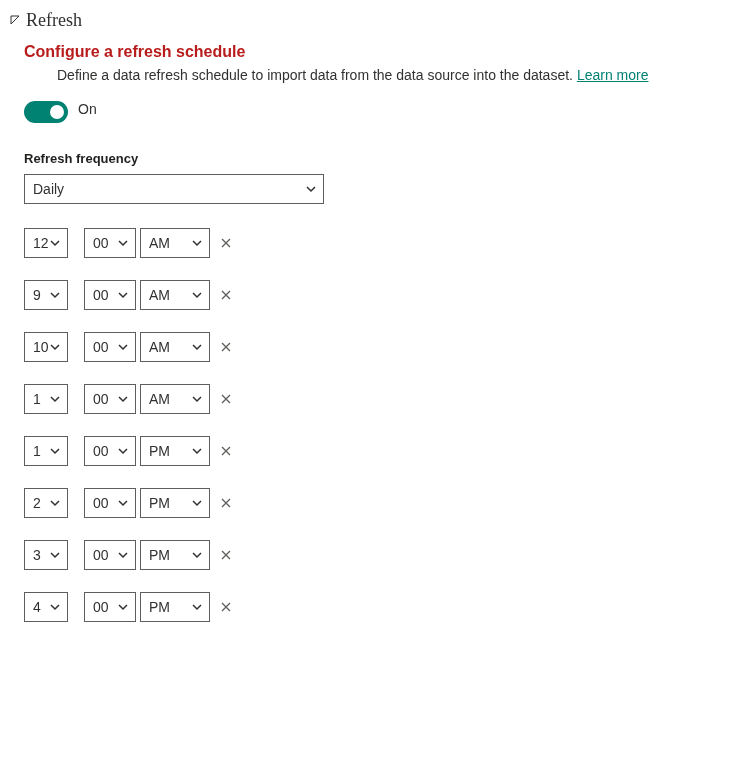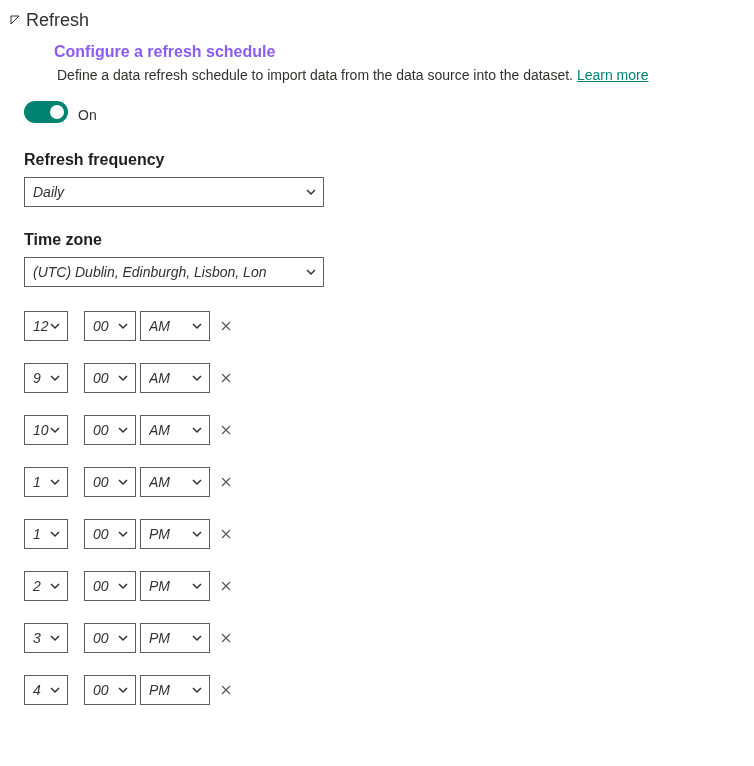--- a/index.html
+++ b/index.html
@@ -25,45 +25,45 @@
       font-size: 11px;
       color: #323130;
       transform: rotate(0deg);
       display: inline-block;
       width: 12px;
     }
     .section-title {
       font-size: 18px;
       font-weight: 400;
       color: #323130;
+      font-family: Liberation Serif, serif;
     }
     .content {
       padding-left: 14px;
     }
     .subtitle {
       font-size: 16px;
       font-weight: 600;
-      color: #8b5cf6;
+      color: #b91c1c;
       margin-bottom: 6px;
-      margin-left: 30px;
     }
     .description {
       font-size: 14px;
       color: #323130;
       margin-bottom: 18px;
       margin-left: 33px;
     }
     .learn-more {
       color: #008272;
       text-decoration: underline;
       cursor: pointer;
     }
     .toggle-row {
       display: flex;
-      align-items: flex-end;
+      align-items: flex-start;
       gap: 10px;
       margin-bottom: 28px;
     }
     .toggle {
       width: 44px;
       height: 22px;
       background: #008272;
       border-radius: 11px;
       position: relative;
       cursor: pointer;
@@ -75,41 +75,40 @@
       border-radius: 50%;
       position: absolute;
       top: 4px;
       right: 4px;
     }
     .toggle-label {
       font-size: 14px;
       color: #323130;
     }
     .field-label {
-      font-size: 16px;
+      font-size: 13px;
       font-weight: 600;
       color: #201f1e;
       margin-bottom: 8px;
     }
     .field-group {
       margin-bottom: 24px;
     }
     .select {
       display: flex;
       align-items: center;
       justify-content: space-between;
       border: 1px solid #605e5c;
       background: #ffffff;
       height: 30px;
       padding: 0 6px 0 8px;
       font-size: 14px;
       color: #323130;
       cursor: pointer;
       position: relative;
-      font-style: italic;
     }
     .select-wide {
       width: 300px;
     }
     .select-text {
       white-space: nowrap;
       overflow: hidden;
       text-overflow: clip;
       flex: 1;
     }
@@ -185,31 +184,20 @@
     <div class="select select-wide">
       <span class="select-text">Daily</span>
       <span class="chevron">
         <svg width="12" height="12" viewBox="0 0 12 12">
             <path d="M2 4 L6 8 L10 4" fill="none" stroke="#323130" stroke-width="1.5"></path>
           </svg>
       </span>
     </div>
   </div>
 
-  <div class="field-group">
-    <div class="field-label">Time zone</div>
-    <div class="select select-wide">
-      <span class="select-text">(UTC) Dublin, Edinburgh, Lisbon, Lon</span>
-      <span class="chevron">
-        <svg width="12" height="12" viewBox="0 0 12 12">
-            <path d="M2 4 L6 8 L10 4" fill="none" stroke="#323130" stroke-width="1.5"></path>
-          </svg>
-      </span>
-    </div>
-  </div>
 
   <div class="field-group">
     <div class="time-rows" id="time-rows">
         <div class="time-row">
           <div class="select select-hour">
             <span class="select-text">12</span>
             <span class="chevron">
               <svg width="12" height="12" viewBox="0 0 12 12">
                 <path d="M2 4 L6 8 L10 4" fill="none" stroke="#323130" stroke-width="1.5"></path>
               </svg>

